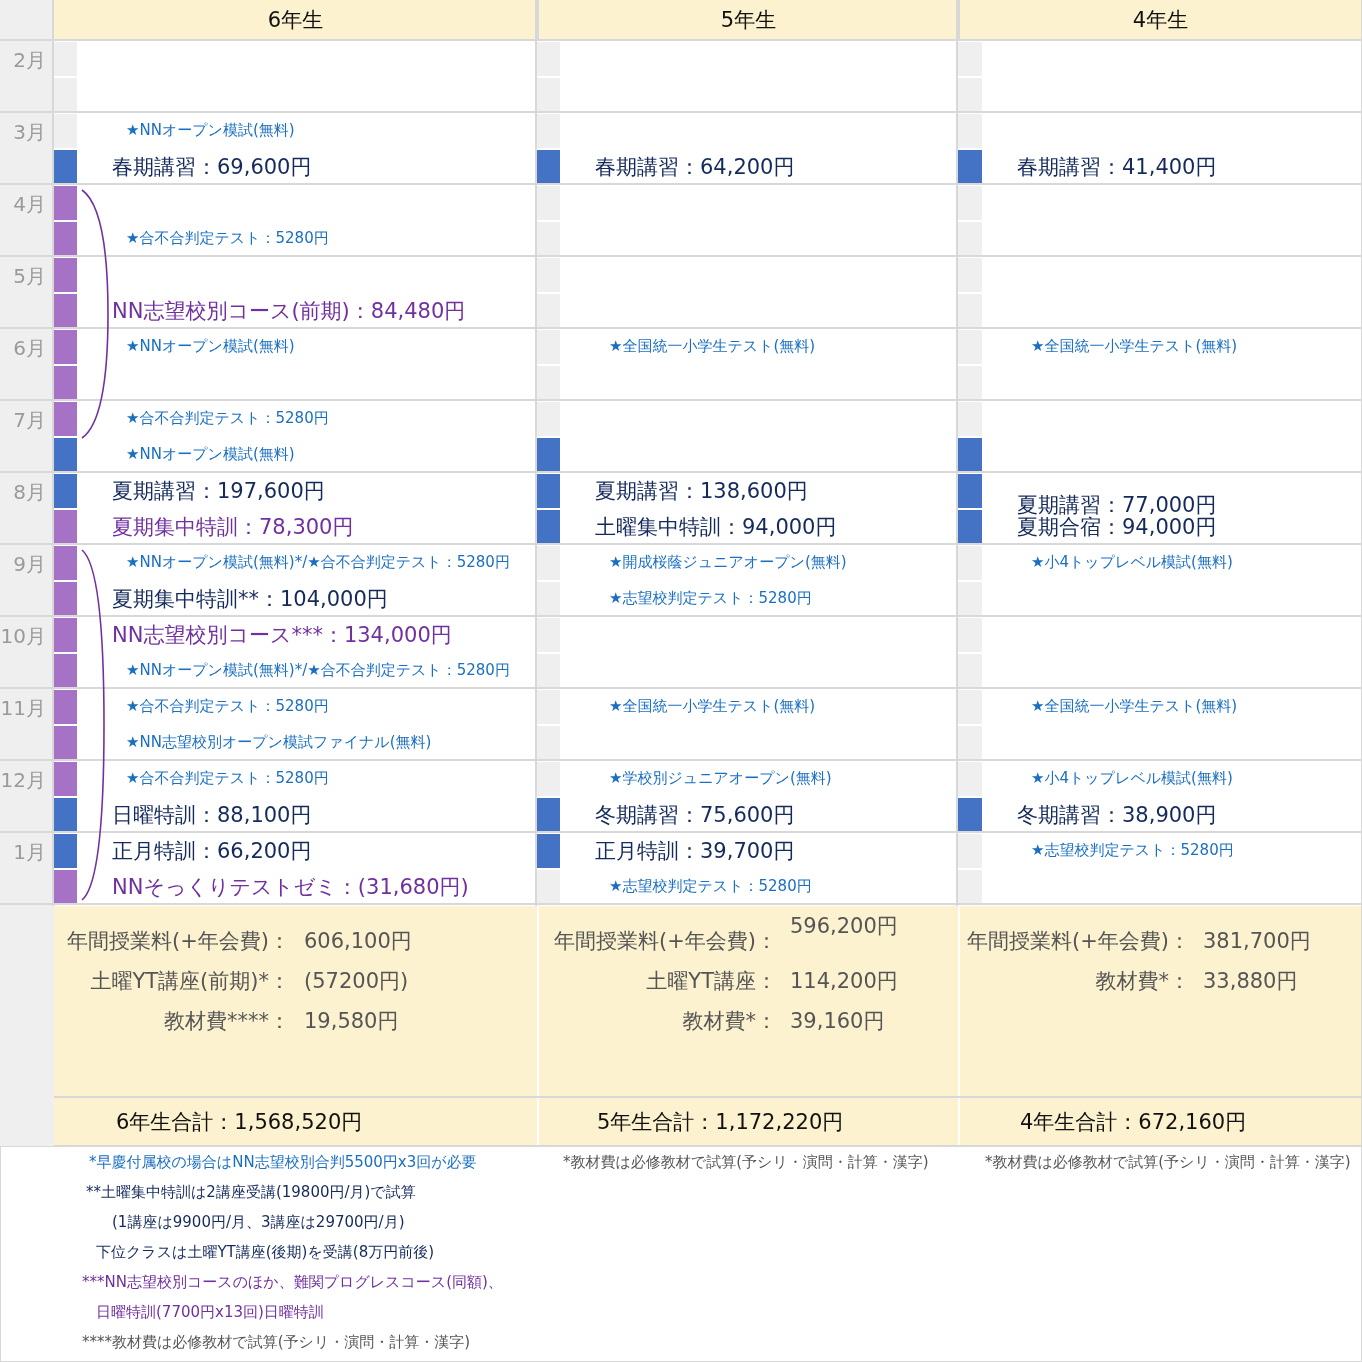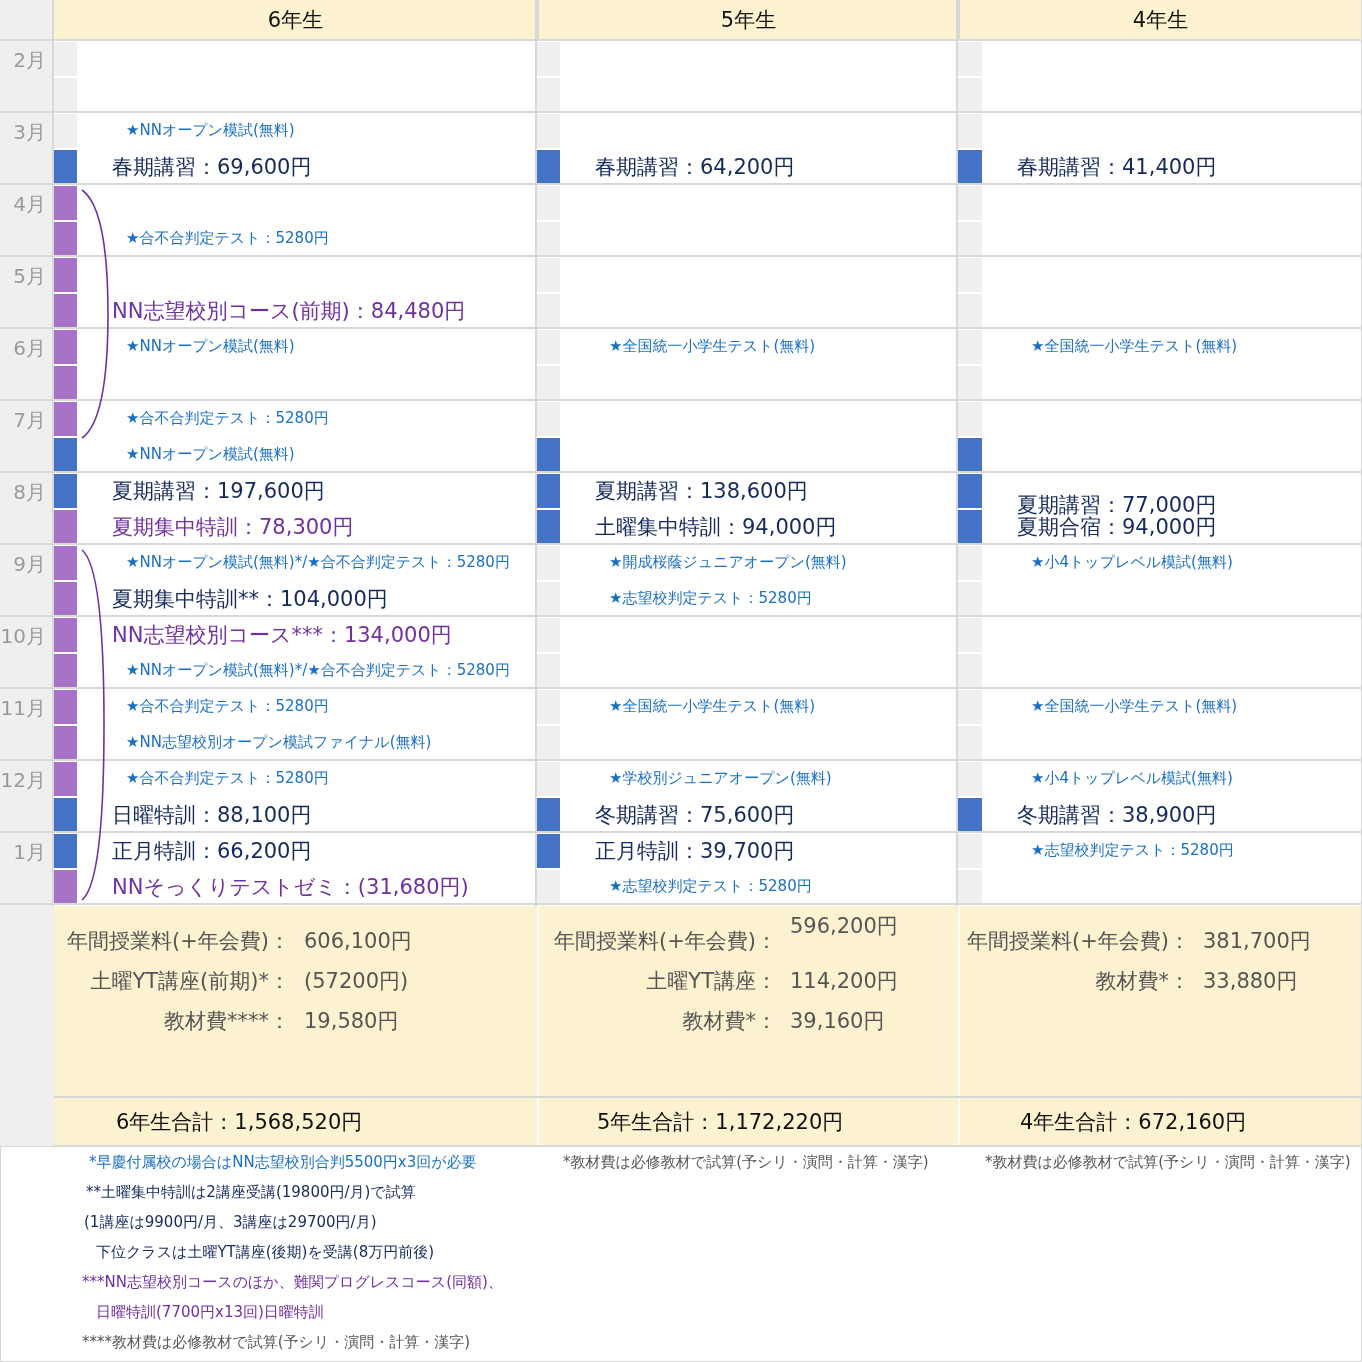--- a/index.html
+++ b/index.html
@@ -289,21 +289,21 @@
 <div class="abs summary" style="left:539px;top:1098px;width:419px;height:47px;display:flex;align-items:center;padding-left:58px;">
   <span class="total">5年生合計：1,172,220円</span>
 </div>
 <div class="abs summary" style="left:960px;top:1098px;width:401px;height:47px;display:flex;align-items:center;padding-left:60px;">
   <span class="total">4年生合計：672,160円</span>
 </div>
 
 <div id="notes6">
     <div class="abs note blue" style="left:89px;top:1153px;">*早慶付属校の場合はNN志望校別合判5500円x3回が必要</div>
     <div class="abs note navy" style="left:86px;top:1183px;">**土曜集中特訓は2講座受講(19800円/月)で試算</div>
-    <div class="abs note navy" style="left:84px;top:1213px;">(1講座は9900円/月、3講座は29700円/月)</div>
+    <div class="abs note navy" style="left:112px;top:1213px;">(1講座は9900円/月、3講座は29700円/月)</div>
     <div class="abs note navy" style="left:96px;top:1243px;">下位クラスは土曜YT講座(後期)を受講(8万円前後)</div>
     <div class="abs note purple" style="left:82px;top:1273px;">***NN志望校別コースのほか、難関プログレスコース(同額)、</div>
     <div class="abs note purple" style="left:96px;top:1303px;">日曜特訓(7700円x13回)日曜特訓</div>
     <div class="abs note gray" style="left:82px;top:1333px;">****教材費は必修教材で試算(予シリ・演問・計算・漢字)</div>
   </div>
 <div id="notes5">
     <div class="abs note gray" style="left:563px;top:1153px;">*教材費は必修教材で試算(予シリ・演問・計算・漢字)</div>
   </div>
 <div id="notes4">
     <div class="abs note gray" style="left:985px;top:1153px;">*教材費は必修教材で試算(予シリ・演問・計算・漢字)</div>

